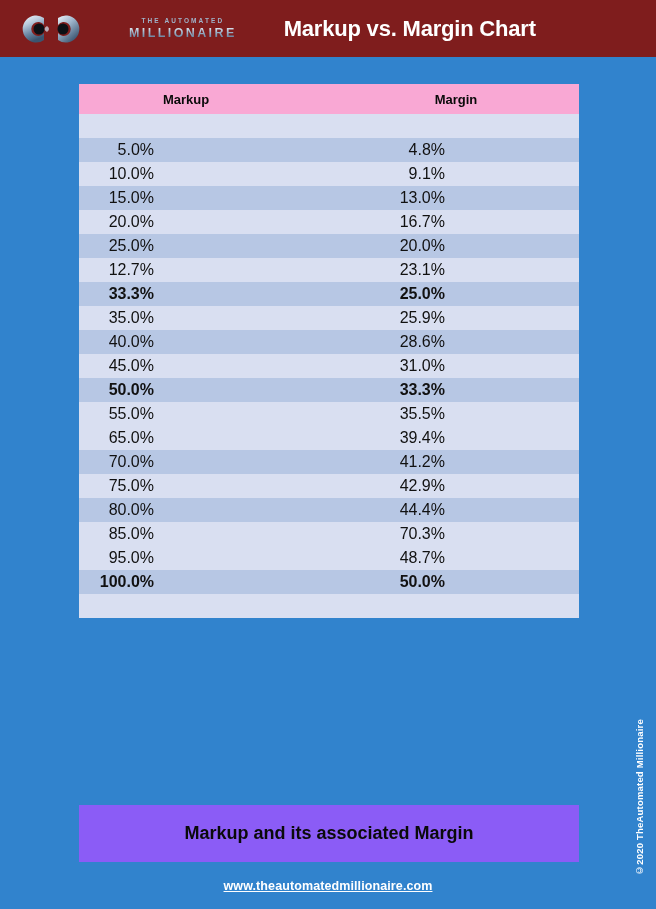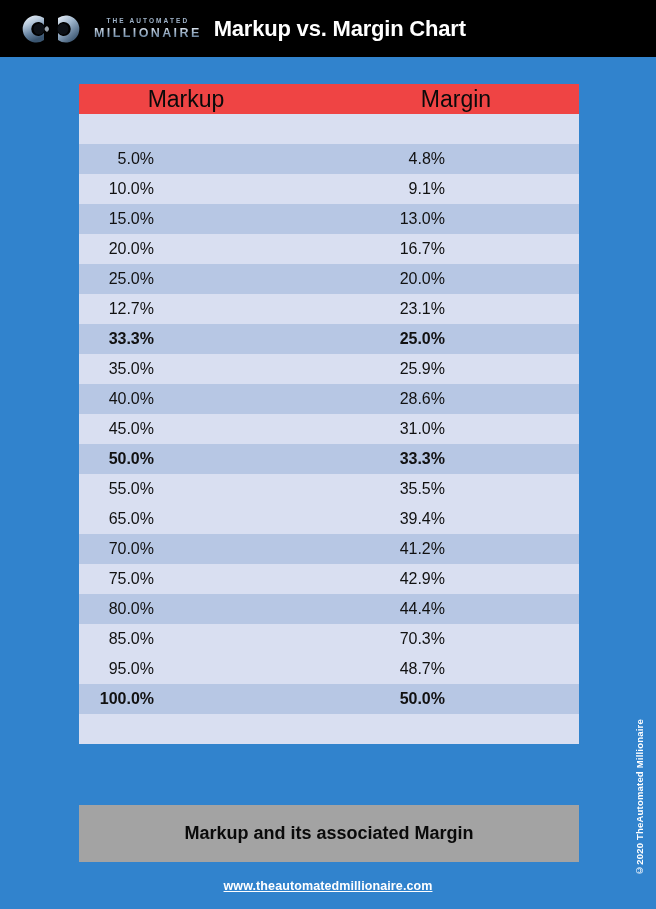--- a/index.html
+++ b/index.html
@@ -19,23 +19,24 @@
     overflow: hidden;
   }
 
   
   #header {
     position: absolute;
     left: 0;
     top: 0;
     width: 656px;
     height: 57px;
-    background: #000000;
+    background: #7f1d1d;
     display: flex;
     align-items: center;
+    gap: 35px;
   }
   #logo-mark {
     margin-left: 14px;
     width: 74px;
     height: 42px;
     flex: 0 0 auto;
   }
   #logo-wordmark {
     margin-left: 4px;
     display: flex;
@@ -82,33 +83,33 @@
   table#markup-table {
     width: 100%;
     border-collapse: collapse;
     table-layout: fixed;
   }
   table#markup-table col.c-markup { width: 58%; }
   table#markup-table col.c-margin { width: 42%; }
 
   table#markup-table th {
     height: 30px;
-    background: #ef4444;
+    background: #f9a8d4;
     color: #0a0a0a;
-    font-size: 23px;
-    font-weight: normal;
+    font-size: 13px;
+    font-weight: bold;
     text-align: center;
     padding: 0;
     vertical-align: middle;
   }
   table#markup-table th.th-markup { text-align: center; padding-right: 76px; }
   table#markup-table th.th-margin { text-align: center; padding-right: 36px; margin-top: 28px; }
 
   table#markup-table td {
-    height: 30px;
+    height: 24px;
     font-size: 16px;
     color: #111111;
     padding: 0;
     vertical-align: middle;
     text-align: right;
   }
   table#markup-table td.cell-markup { padding-right: 215px; }
   table#markup-table td.cell-margin { padding-right: 134px; }
 
   tr.row-odd  td { background: #b7c7e4; }
@@ -117,21 +118,21 @@
   tr.row-spacer.row-even td { background: #d9dff1; }
   tr.row-bold td { font-weight: bold; }
 
   
   #caption-bar {
     position: absolute;
     left: 79px;
     top: 805px;
     width: 500px;
     height: 57px;
-    background: #a3a3a3;
+    background: #8b5cf6;
     display: flex;
     align-items: center;
     justify-content: center;
   }
   #caption-text {
     font-size: 18px;
     font-weight: bold;
     color: #0a0a0a;
   }
 

